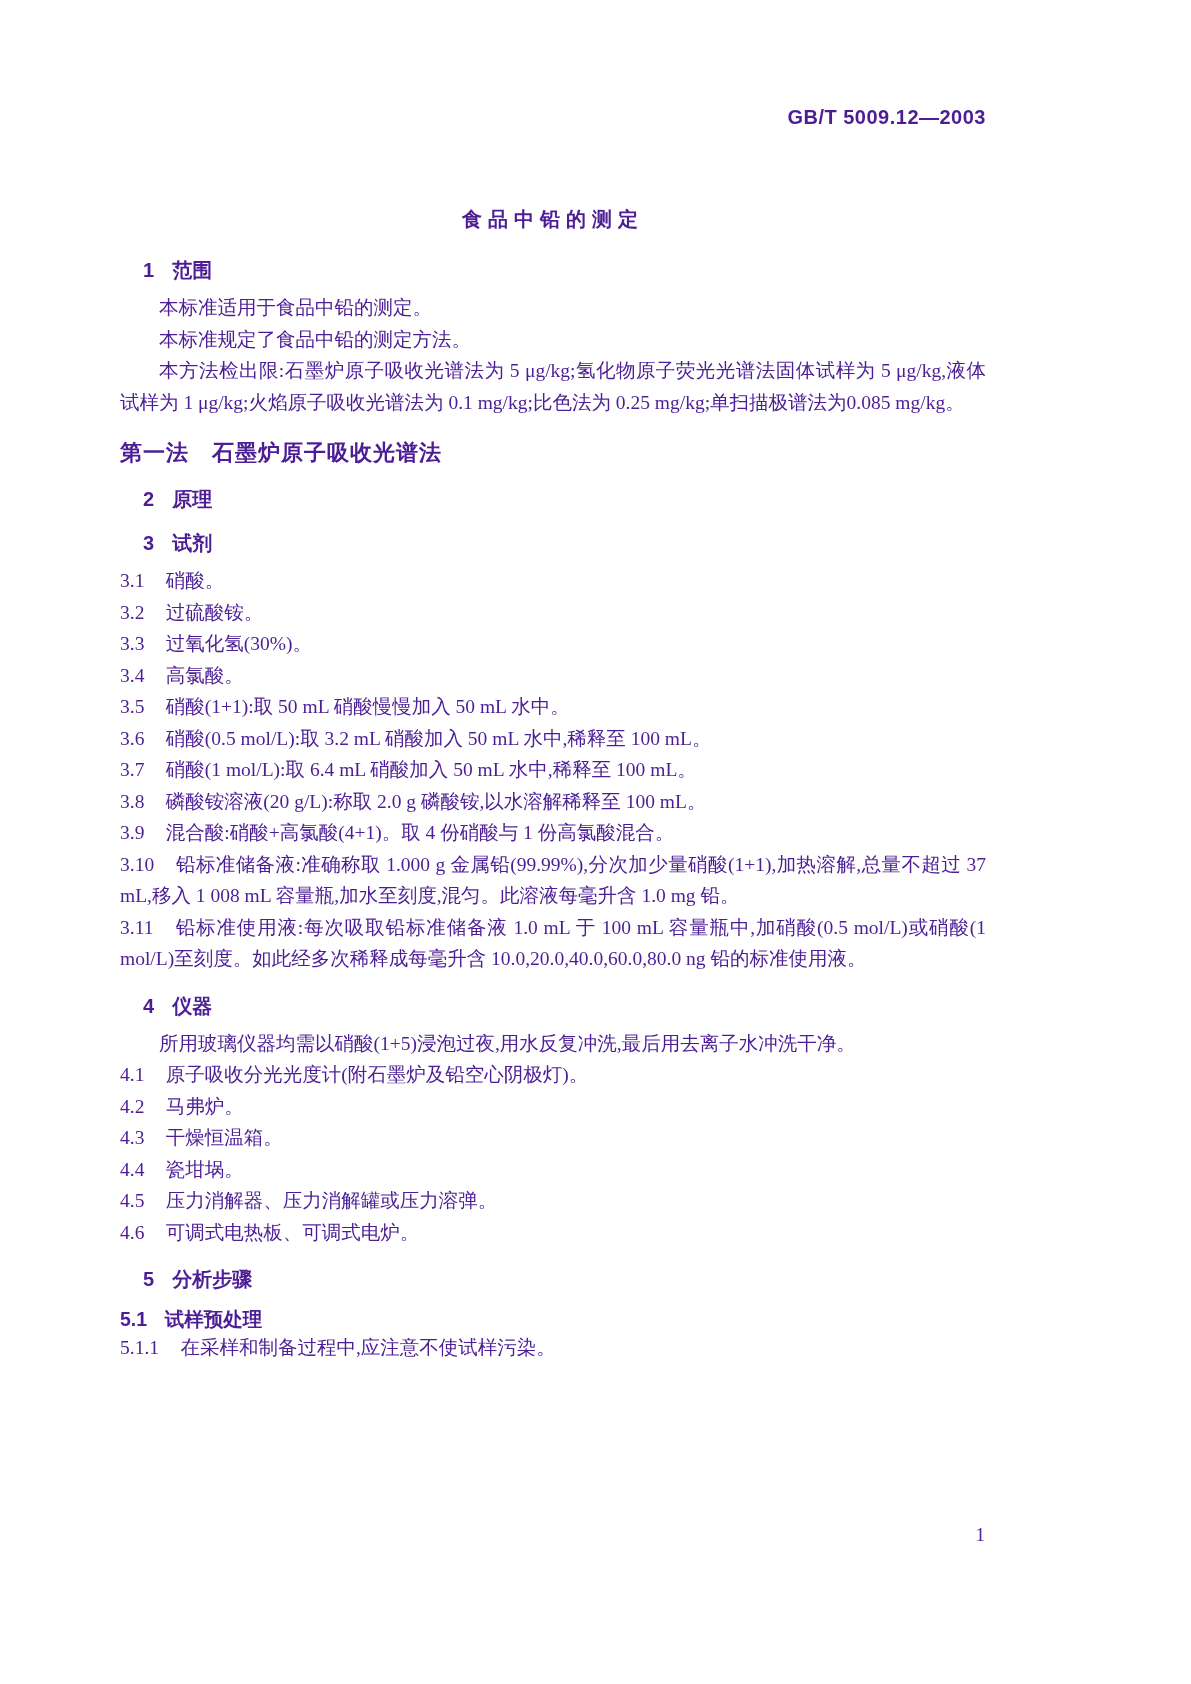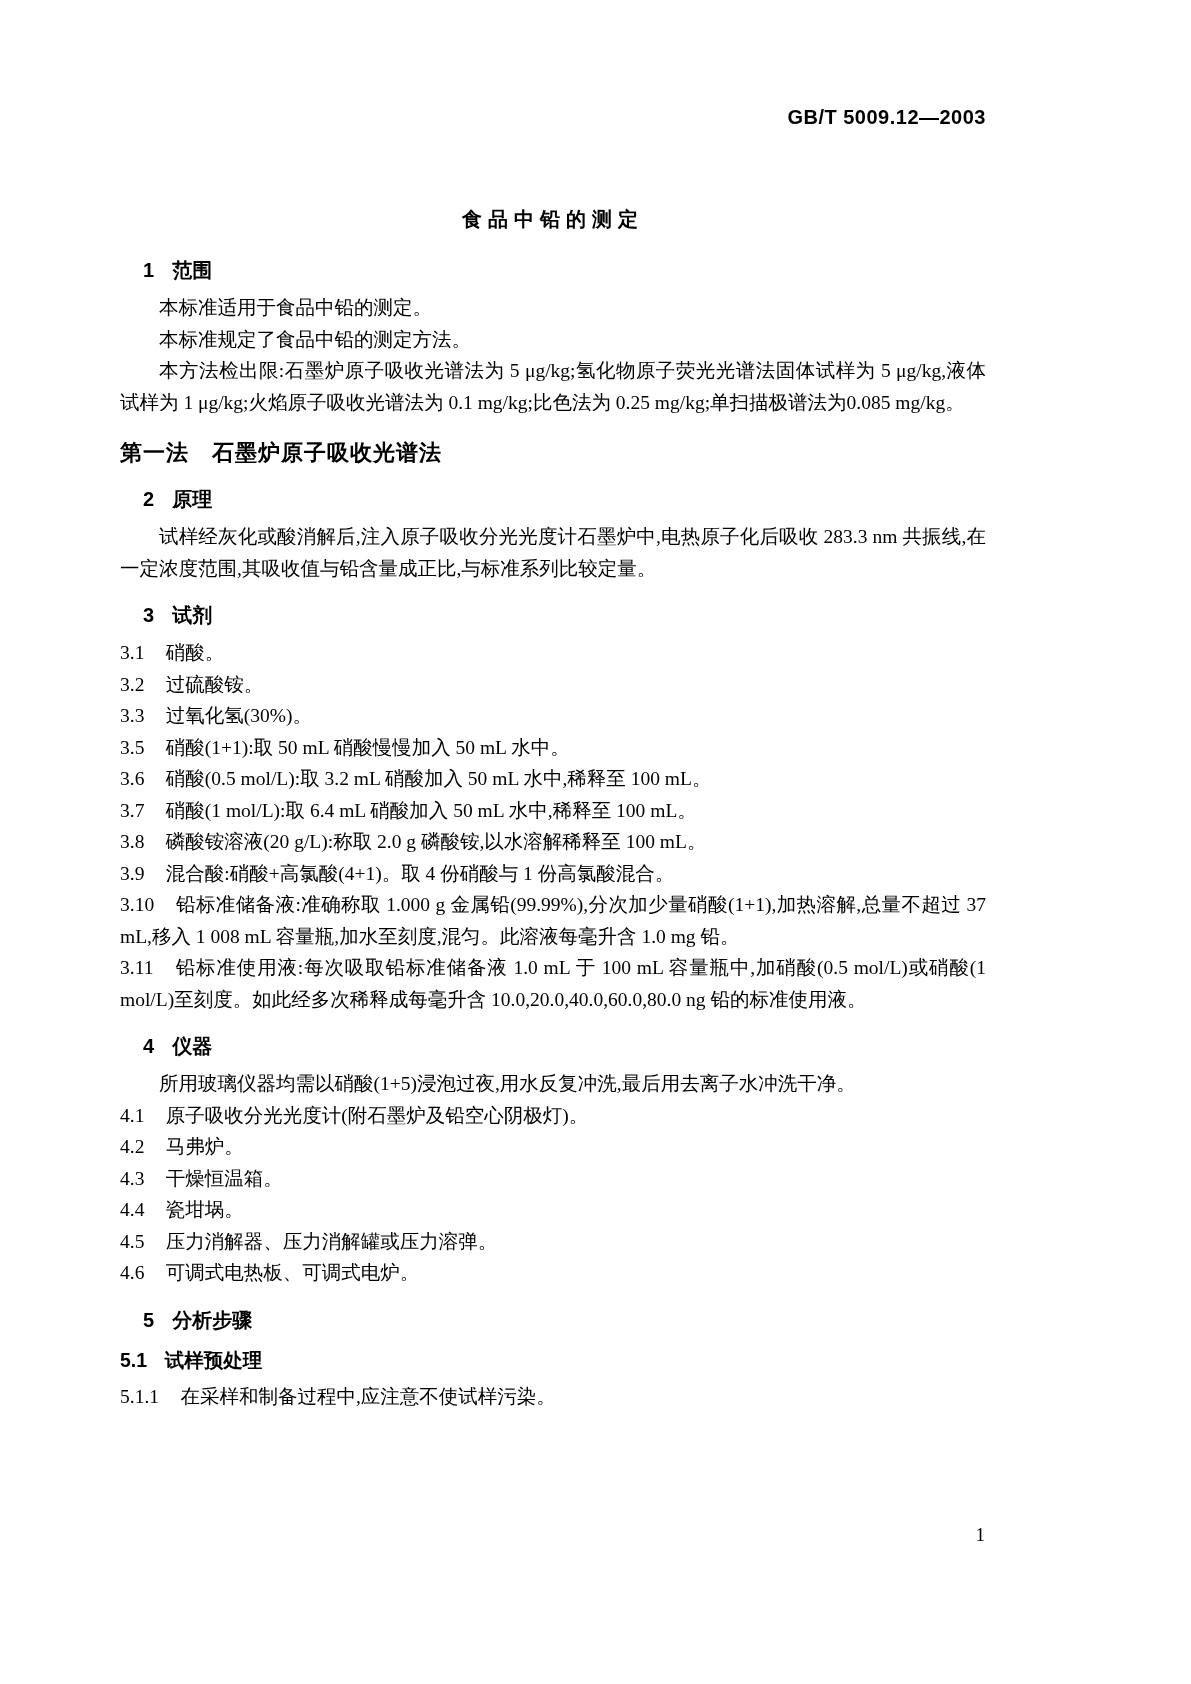--- a/index.html
+++ b/index.html
@@ -4,21 +4,21 @@
 <title>GB/T 5009.12—2003</title>
 <style>
   * { margin: 0; padding: 0; box-sizing: border-box; }
   html, body { background: #ffffff; }
   .page {
     position: relative;
     width: 1191px;
     height: 1684px;
     margin: 0 auto;
     background: #ffffff;
-    color: #000000;
+    color: #4c1d95;
     font-family: "Liberation Serif", "DejaVu Serif", serif;
     overflow: hidden;
   }
   .content {
     position: absolute;
     left: 120px;
     top: 0;
     width: 866px;
   }
   .doc-code {
@@ -43,21 +43,20 @@
     margin-bottom: 9px;
     font-family: "Liberation Sans", "DejaVu Sans", sans-serif;
     font-weight: 700;
     font-size: 20px;
     line-height: 26px;
     margin-left: 23px;
   }
   .sec-h .num { display: inline-block; margin-right: 0.9em; }
   .sub-h {
     margin-top: 14px;
-    margin-bottom: 8px;
     font-family: "Liberation Sans", "DejaVu Sans", sans-serif;
     font-weight: 700;
     font-size: 19.5px;
     line-height: 26px;
   }
   .sub-h .num { display: inline-block; margin-right: 0.9em; }
   .method-h {
     margin-top: 20px;
     margin-bottom: 16px;
     text-align: left;
@@ -97,28 +96,28 @@
     </div>
     <p class="indent">本标准适用于食品中铅的测定。</p>
     <p class="indent">本标准规定了食品中铅的测定方法。</p>
     <p class="indent">本方法检出限:石墨炉原子吸收光谱法为 5 μg/kg;氢化物原子荧光光谱法固体试样为 5 μg/kg,液体试样为 1 μg/kg;火焰原子吸收光谱法为 0.1 mg/kg;比色法为 0.25 mg/kg;单扫描极谱法为0.085 mg/kg。</p>
 
     <div class="method-h">第一法　石墨炉原子吸收光谱法</div>
 
     <div class="sec-h">
       <span class="num">2</span><span>原理</span>
     </div>
-    <p class="indent">试样经灰化或酸消解后,注入原子吸收分光光度计石墨炉中,电热原子化后吸收 283.3 nm 共振线,在一定浓度范围,其吸收值与铅含量成正比,与标准系列比较定量。</p>
 
     <div class="sec-h">
       <span class="num">3</span><span>试剂</span>
     </div>
     <p class="item"><span class="inum">3.1</span><span>硝酸。</span></p>
     <p class="item"><span class="inum">3.2</span><span>过硫酸铵。</span></p>
     <p class="item"><span class="inum">3.3</span><span>过氧化氢(30%)。</span></p>
+    <p class="item"><span class="inum">3.4</span><span>高氯酸。</span></p>
     <p class="item"><span class="inum">3.5</span><span>硝酸(1+1):取 50 mL 硝酸慢慢加入 50 mL 水中。</span></p>
     <p class="item"><span class="inum">3.6</span><span>硝酸(0.5 mol/L):取 3.2 mL 硝酸加入 50 mL 水中,稀释至 100 mL。</span></p>
     <p class="item"><span class="inum">3.7</span><span>硝酸(1 mol/L):取 6.4 mL 硝酸加入 50 mL 水中,稀释至 100 mL。</span></p>
     <p class="item"><span class="inum">3.8</span><span>磷酸铵溶液(20 g/L):称取 2.0 g 磷酸铵,以水溶解稀释至 100 mL。</span></p>
     <p class="item"><span class="inum">3.9</span><span>混合酸:硝酸+高氯酸(4+1)。取 4 份硝酸与 1 份高氯酸混合。</span></p>
     <p class="item"><span class="inum">3.10</span><span>铅标准储备液:准确称取 1.000 g 金属铅(99.99%),分次加少量硝酸(1+1),加热溶解,总量不超过 37 mL,移入 1 008 mL 容量瓶,加水至刻度,混匀。此溶液每毫升含 1.0 mg 铅。</span></p>
     <p class="item"><span class="inum">3.11</span><span>铅标准使用液:每次吸取铅标准储备液 1.0 mL 于 100 mL 容量瓶中,加硝酸(0.5 mol/L)或硝酸(1 mol/L)至刻度。如此经多次稀释成每毫升含 10.0,20.0,40.0,60.0,80.0 ng 铅的标准使用液。</span></p>
 
     <div class="sec-h">
       <span class="num">4</span><span>仪器</span>

